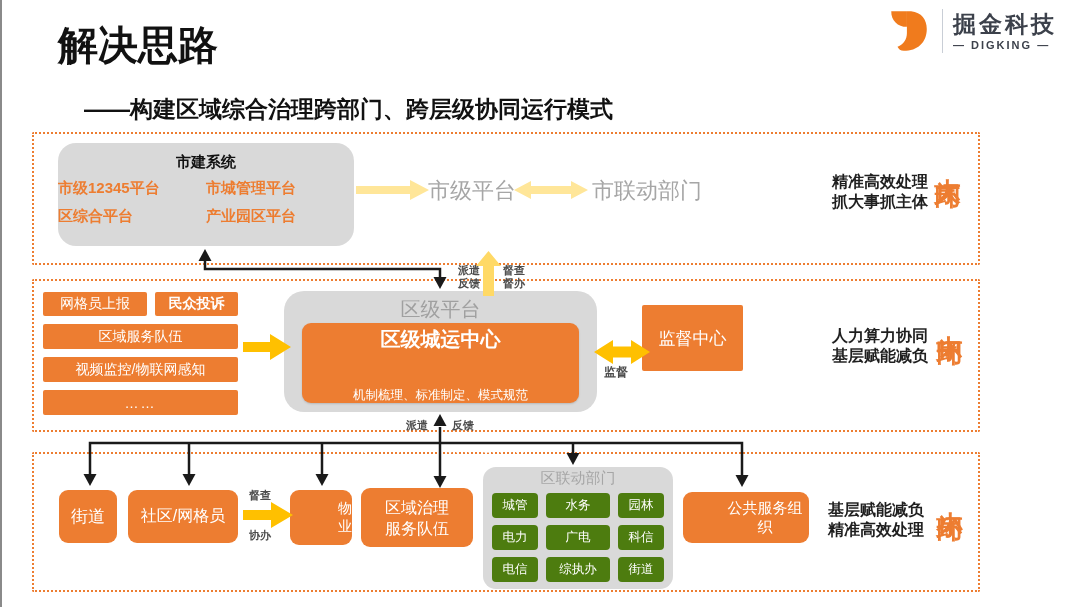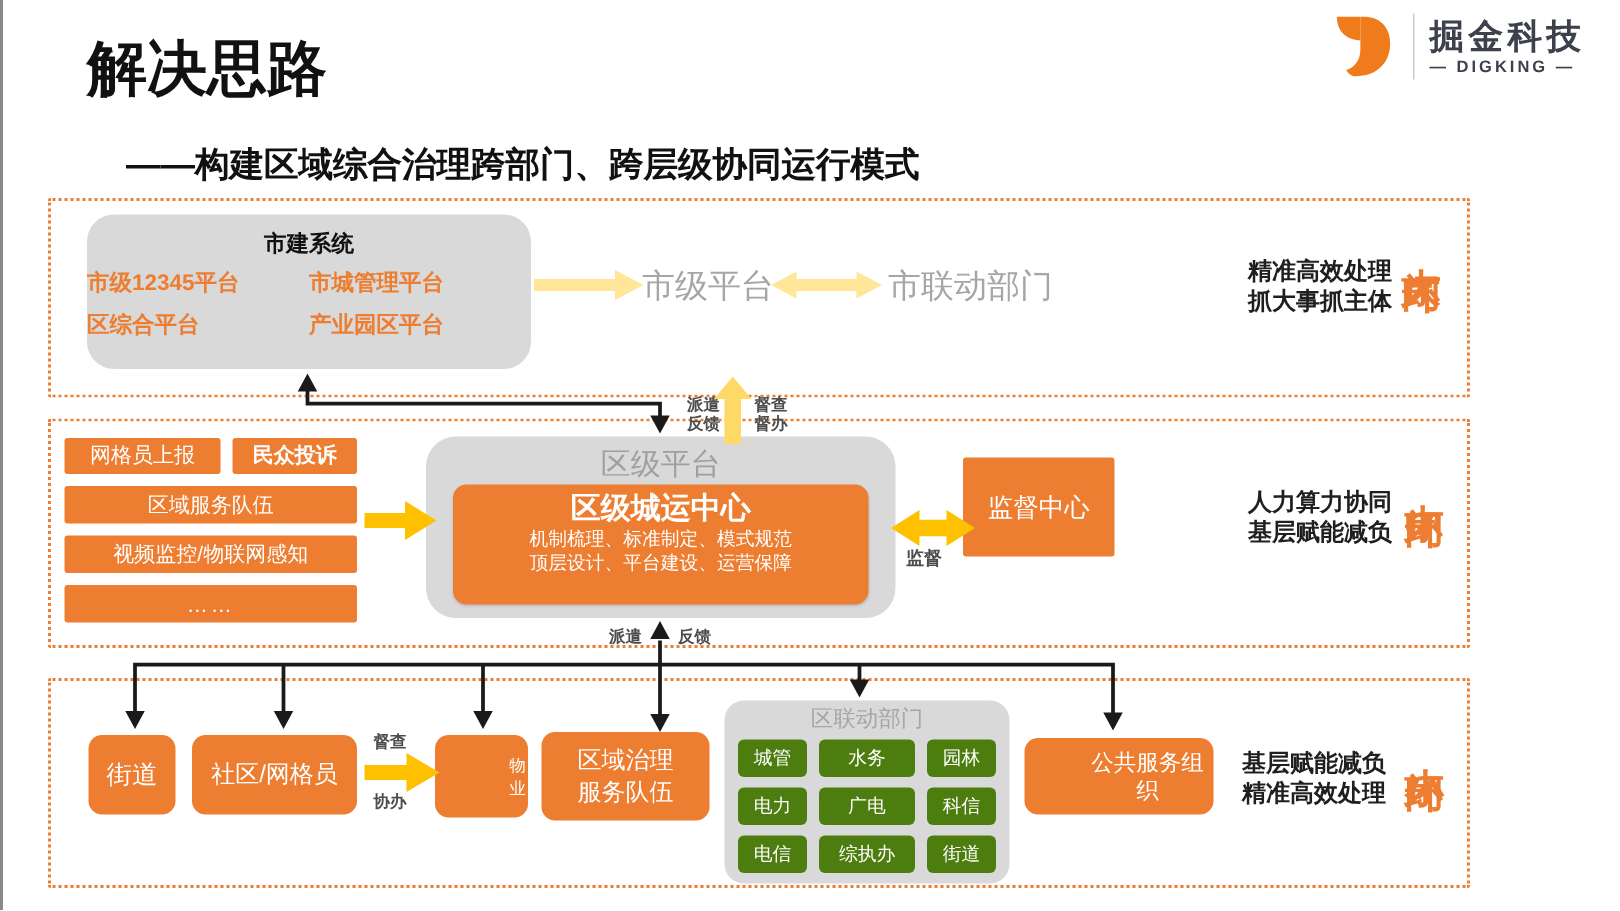--- a/index.html
+++ b/index.html
@@ -50,43 +50,43 @@
   .src1{left:155px;top:292px;width:83px;height:24px;font-weight:bold;}
   .src2{left:43px;top:324px;width:195px;height:25px;}
   .src3{left:43px;top:357px;width:195px;height:25px;}
   .src4{left:43px;top:390px;width:195px;height:25px;letter-spacing:2px;}
 
   .platform-box{left:284px;top:291px;width:313px;height:121px;border-radius:20px;}
   .platform-title{text-align:center;padding-top:5px;font-size:20px;color:#a0a0a0;}
   .center-box{position:absolute;left:302px;top:323px;width:277px;height:80px;background:#ED7D31;
     border-radius:9px;color:#fff;text-align:center;box-shadow:0 1px 2px rgba(0,0,0,.15);}
   .center-title{font-size:20px;font-weight:bold;margin-top:4px;line-height:24px;}
-  .center-line{font-size:12.5px;line-height:16px;}
+  .center-line{font-size:12.5px;line-height:16px;margin-top:36px;}
 
   .supervise-box{position:absolute;left:642px;top:305px;width:101px;height:66px;background:#ED7D31;
     border-radius:2px;color:#fff;font-size:17px;display:flex;align-items:center;justify-content:center;}
 
   .flow-label{position:absolute;font-size:11px;font-weight:bold;color:#4d4d4d;line-height:13px;}
   .lbl-up-left{left:456px;top:264px;text-align:right;width:24px;}
   .lbl-up-right{left:503px;top:264px;}
   .lbl-supervise{left:604px;top:366px;font-size:12px;}
   .lbl-dispatch{left:406px;top:419px;}
   .lbl-feedback{left:452px;top:419px;}
   .lbl-ducha{left:249px;top:489px;}
   .lbl-xieban{left:249px;top:529px;}
 
   .btm-box{position:absolute;background:#ED7D31;color:#fff;border-radius:9px;
     display:flex;flex-direction:column;align-items:center;justify-content:center;text-align:center;}
   .b-street{left:59px;top:490px;width:58px;height:53px;font-size:17px;}
   .b-community{left:128px;top:490px;width:110px;height:53px;font-size:16px;}
-  .b-property{left:290px;top:490px;width:62px;height:55px;font-size:11px;padding-left:48px;}
+  .b-property{left:290px;top:490px;width:62px;height:55px;font-size:14px;padding-left:48px;}
   .b-serviceteam{left:361px;top:488px;width:112px;height:59px;font-size:16px;line-height:21px;}
   .b-public{left:683px;top:492px;width:126px;height:51px;font-size:15px;padding-left:38px;}
 
-  .linkage-box{left:483px;top:467px;width:190px;height:122px;border-radius:13px;}
+  .linkage-box{left:483px;top:467px;width:190px;height:122px;border-radius:13px;font-family:Liberation Mono, monospace;}
   .linkage-title{text-align:center;padding-top:4px;font-size:15px;color:#a6a6a6;line-height:17px;}
   .linkage-grid{display:grid;grid-template-columns:46px 64px 46px;grid-auto-rows:25px;
     column-gap:8px;row-gap:7px;justify-content:center;margin-top:5px;}
   .cell{background:#4d7c0f;color:#fff;font-size:12.5px;border-radius:4px;
     display:flex;align-items:center;justify-content:center;}
 
   svg.overlay{position:absolute;left:0;top:0;width:1080px;height:607px;pointer-events:none;}
   .blk{stroke:#1a1a1a;stroke-width:2.5;fill:none;}
   .blkh{fill:#1a1a1a;stroke:none;}
 </style>

